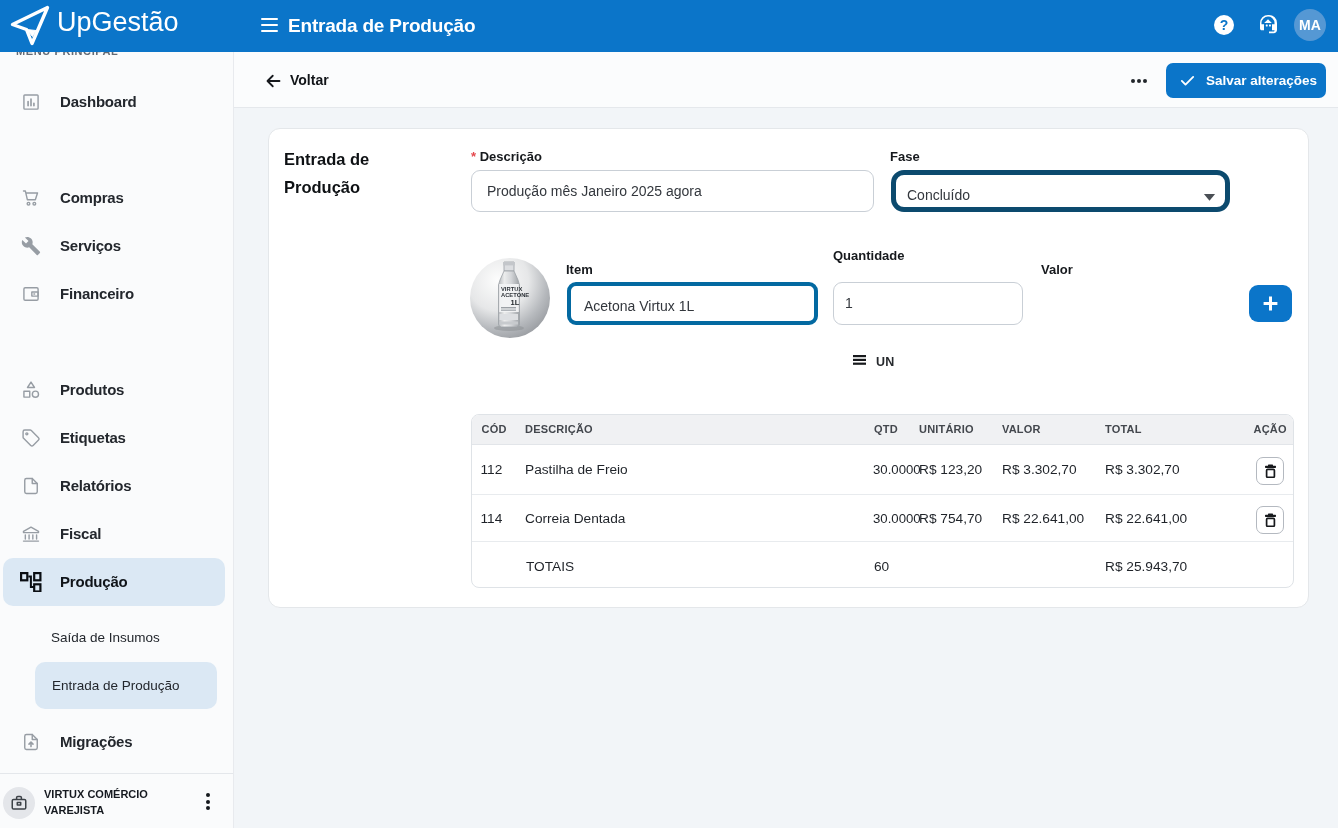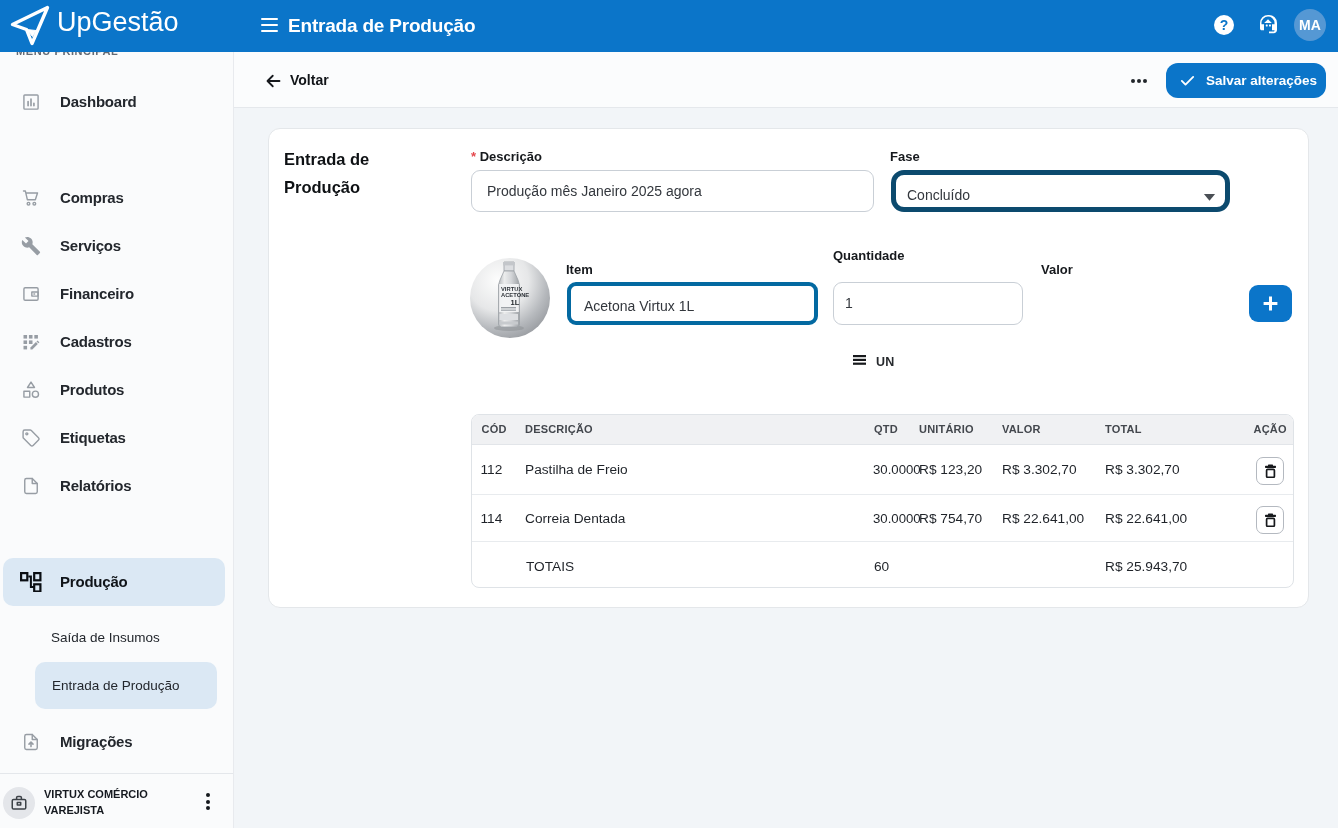--- a/index.html
+++ b/index.html
@@ -79,33 +79,20 @@
 
     <div class="mi" style="top:218px">
         <svg class="ic g" viewBox="0 0 24 24">
           <rect x="3.5" y="4.5" width="17" height="15" rx="1.5"></rect>
           <path d="M13 9.5h7.5v5H13z"></path>
           <path d="M15.5 12h.8"></path>
         </svg>
         <span class="lb">Financeiro</span>
       </div>
 
-    <div class="mi" style="top:266px">
-        <svg class="ic gf" viewBox="0 0 24 24">
-          <rect x="3" y="3.6" width="4.3" height="4.3"></rect>
-          <rect x="9.5" y="3.6" width="4.3" height="4.3"></rect>
-          <rect x="16" y="3.6" width="4.3" height="4.3"></rect>
-          <rect x="3" y="10.1" width="4.3" height="4.3"></rect>
-          <rect x="9.5" y="10.1" width="4.3" height="4.3"></rect>
-          <rect x="3" y="16.6" width="4.3" height="4.3"></rect>
-          <path d="M11.3 20.9v-2.3l6.6-6.6 2.3 2.3-6.6 6.6z"></path>
-          <path d="M18.6 11.3l1.2-1.2 2.3 2.3-1.2 1.2z"></path>
-        </svg>
-        <span class="lb">Cadastros</span>
-      </div>
 
     <div class="mi" style="top:314px">
         <svg class="ic g" viewBox="0 0 24 24">
           <path d="M12 2.5l4.2 6.5H7.8z"></path>
           <rect x="3.5" y="13.5" width="7" height="7"></rect>
           <circle cx="17.3" cy="17" r="3.7"></circle>
         </svg>
         <span class="lb">Produtos</span>
       </div>
 
@@ -118,20 +105,27 @@
       </div>
 
     <div class="mi" style="top:410px">
         <svg class="ic g" viewBox="0 0 24 24">
           <path d="M13.5 3H6.5c-1.1 0-2 .9-2 2v14c0 1.1.9 2 2 2h11c1.1 0 2-.9 2-2V9z"></path>
           <path d="M13.5 3v6h6"></path>
         </svg>
         <span class="lb">Relatórios</span>
       </div>
 
+    <div class="mi" style="top:458px">
+        <svg class="ic g" viewBox="0 0 24 24">
+          <path d="M3 8.8L12 3.8l9 5v1.5H3z"></path>
+          <path d="M5.2 13v5M9.7 13v5M14.2 13v5M18.7 13v5M3 20.5h18"></path>
+        </svg>
+        <span class="lb">Fiscal</span>
+      </div>
 
     <div class="abs" style="left:3px;top:506px;width:222px;height:48px;background:#dbe8f4;border-radius:10px"></div>
     <div class="mi" style="top:506px">
       <svg class="ic" style="left:20px;width:22px;height:20px" viewBox="0 0 22 20" stroke="#0a0e13" fill="none" stroke-width="2.2" stroke-linejoin="miter">
         <rect x="1.1" y="1.1" width="6.2" height="7.2"></rect>
         <rect x="14.2" y="1.1" width="6.2" height="7.2"></rect>
         <rect x="14.2" y="12.3" width="6.2" height="7.2"></rect>
         <path d="M8.3 4.5h2.6v10.6h3.2" stroke-width="2"></path>
       </svg>
       <span class="lb" style="color:#101419">Produção</span>
@@ -168,21 +162,21 @@
   <div class="abs" style="left:234px;top:52px;width:1104px;height:55.5px;background:#fbfcfd;border-bottom:1px solid #e5e8ec">
     <svg class="abs" style="left:30px;top:19.5px" width="19" height="18" viewBox="0 0 24 24" fill="none" stroke="#16191d" stroke-width="2.4" stroke-linecap="round" stroke-linejoin="round">
         <path d="M20 12H4.5M11 5l-7 7 7 7"></path>
       </svg>
     <div class="abs" style="left:56px;top:0;line-height:56px;font-size:14px;font-weight:700;color:#111418">Voltar</div>
     <div class="abs" style="left:897px;top:26.5px;display:flex;gap:1.6px">
       <div style="width:4.4px;height:4.4px;border-radius:50%;background:#22262b"></div>
       <div style="width:4.4px;height:4.4px;border-radius:50%;background:#22262b"></div>
       <div style="width:4.4px;height:4.4px;border-radius:50%;background:#22262b"></div>
     </div>
-    <div class="abs" style="left:932px;top:11px;width:160px;height:35px;background:#0b75c9;border-radius:12px;color:#fff;">
+    <div class="abs" style="left:932px;top:11px;width:160px;height:35px;background:#0b75c9;border-radius:7px;color:#fff;">
       <svg class="abs" style="left:13px;top:9px" width="17" height="17" viewBox="0 0 24 24" fill="none" stroke="#fff" stroke-width="2.6" stroke-linecap="round" stroke-linejoin="round">
           <path d="M4 12.5l5.2 5.2L20 7"></path>
         </svg>
       <div class="abs" style="left:40px;top:0;line-height:35px;font-size:13.5px;font-weight:700">Salvar alterações</div>
     </div>
   </div>
 
   <div class="abs" style="left:268px;top:128px;width:1041px;height:480px;background:#fff;border:1px solid #e4e7ea;border-radius:12px"></div>
 
   <div class="abs" style="left:284px;top:146px;font-size:16.5px;font-weight:700;color:#0e1114;line-height:27.5px">Entrada de<br>Produção</div>

